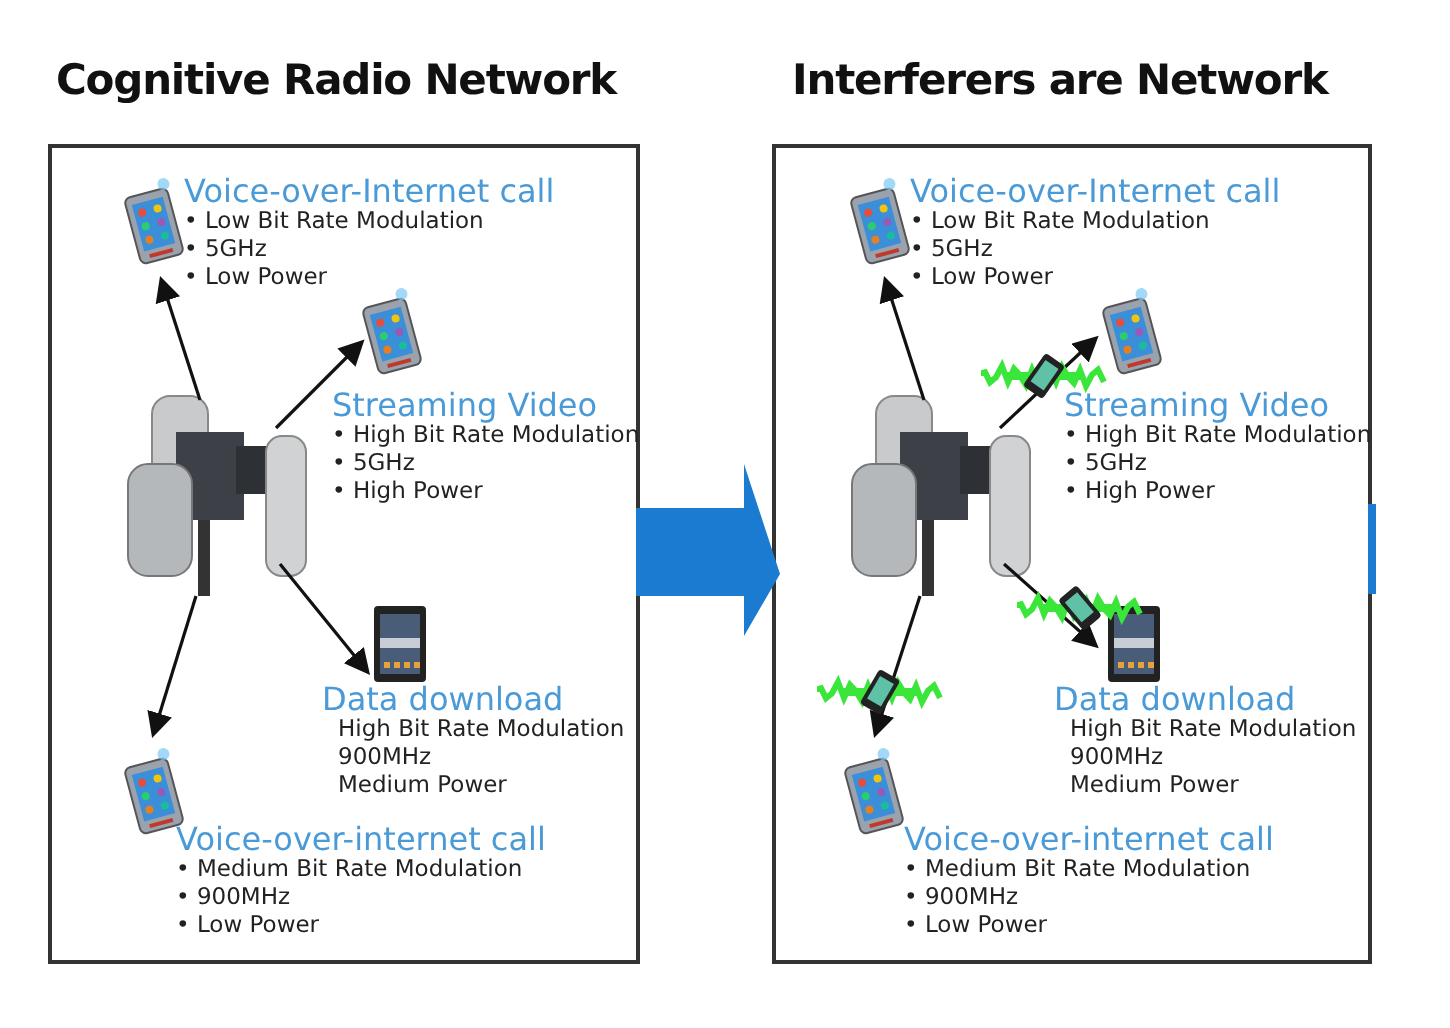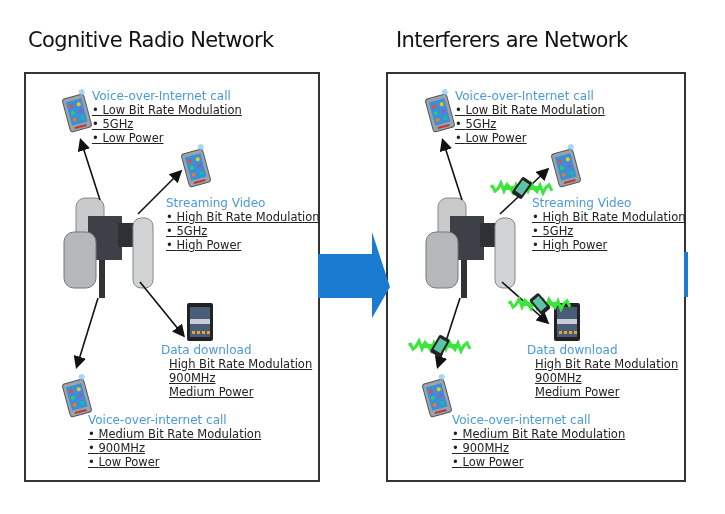--- a/index.html
+++ b/index.html
@@ -1,21 +1,21 @@
 <!DOCTYPE html>
 <html><head>
 <meta charset="utf-8">
 <style>
   html,body{margin:0;padding:0;background:#fff;}
   body{width:725px;height:514px;position:relative;overflow:hidden;font-family:"DejaVu Sans",sans-serif;}
-  .title{position:absolute;top:28px;font-family:"DejaVu Sans",sans-serif;font-weight:normal;font-size:21px;color:#111;letter-spacing:-0.6px;white-space:nowrap;}
+  .title{position:absolute;top:28px;font-family:"DejaVu Sans",sans-serif;font-weight:bold;font-size:21px;color:#111;letter-spacing:-0.6px;white-space:nowrap;}
   .panel{position:absolute;top:72px;height:410px;border:2px solid #333;background:#fff;box-sizing:border-box;}
   .label{position:absolute;font-size:11.5px;line-height:14px;white-space:nowrap;color:#222;}
-  .label .head{color:#4a9ad8;font-size:12px;}
-  .label ul{list-style:none;margin:0;padding:0;text-decoration:underline;}
+  .label .head{color:#4a9ad8;font-size:16px;}
+  .label ul{list-style:none;margin:0;padding:0;}
   .label li{margin:0;padding:0;}
   .label li.b::before{content:"• ";}
   svg{position:absolute;left:0;top:0;}
   .bigarrow{position:absolute;}
 </style>
 </head>
 <body>
 
 <div class="title" style="left:28px;">Cognitive Radio Network</div>
 <div class="title" style="left:396px;">Interferers are Network</div>

